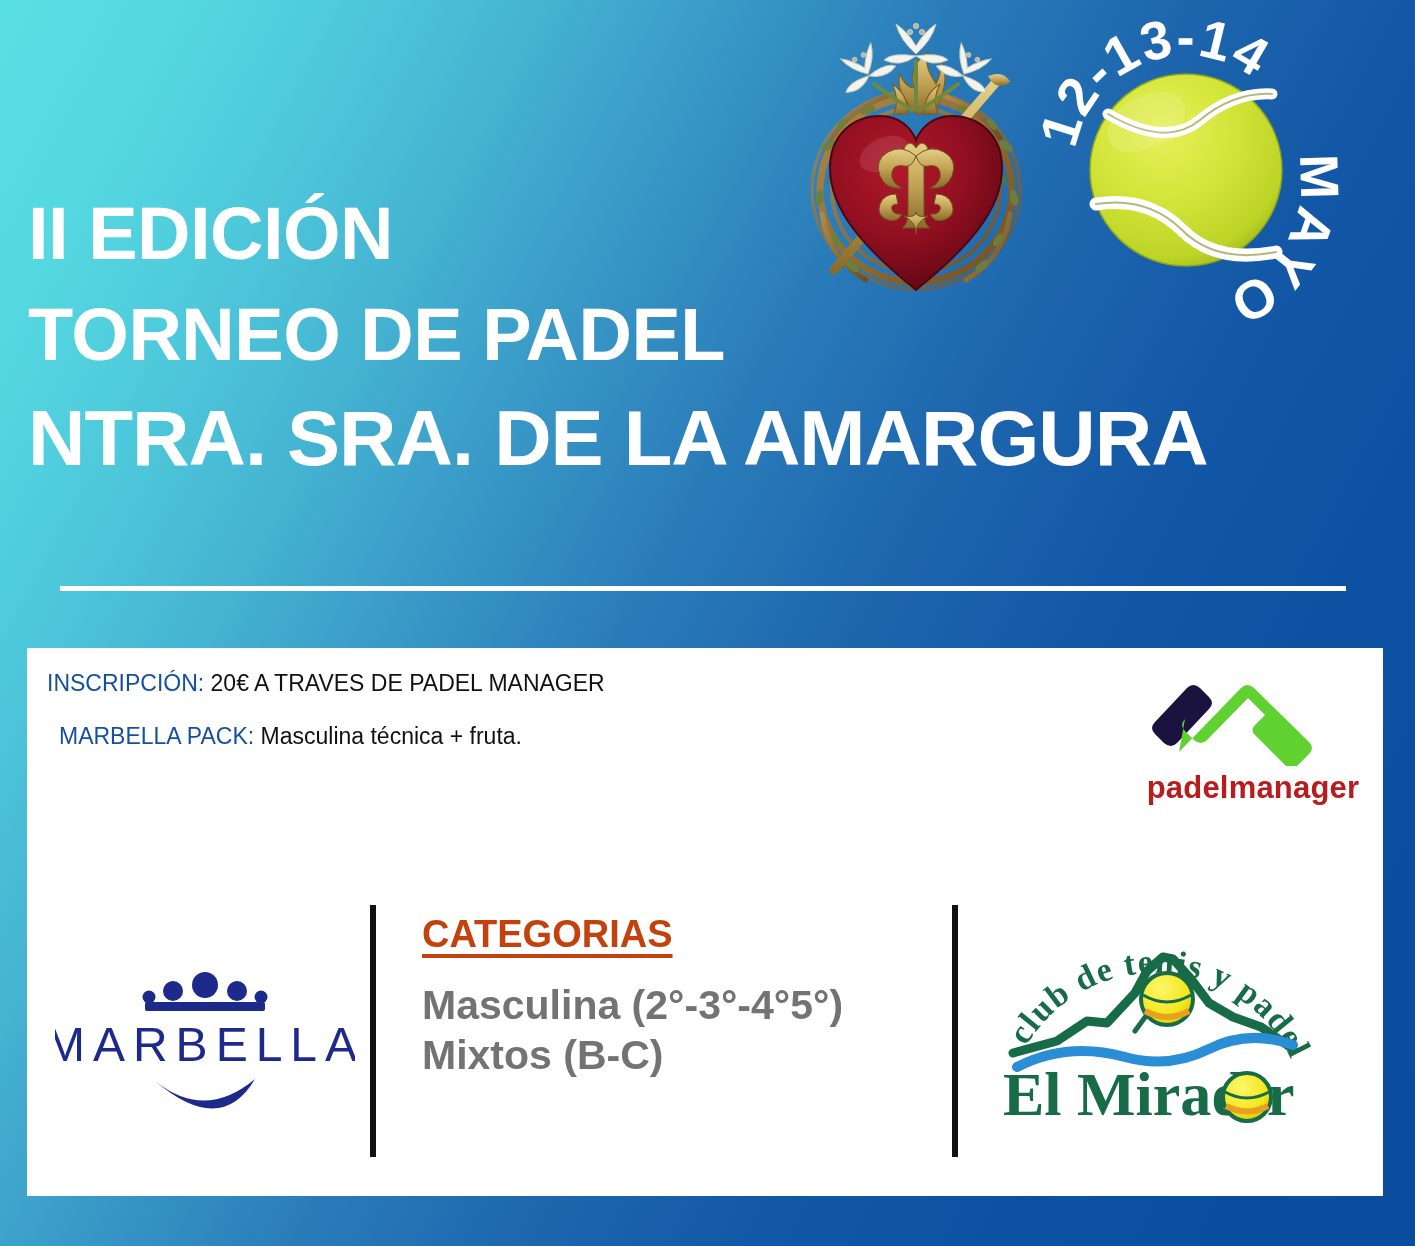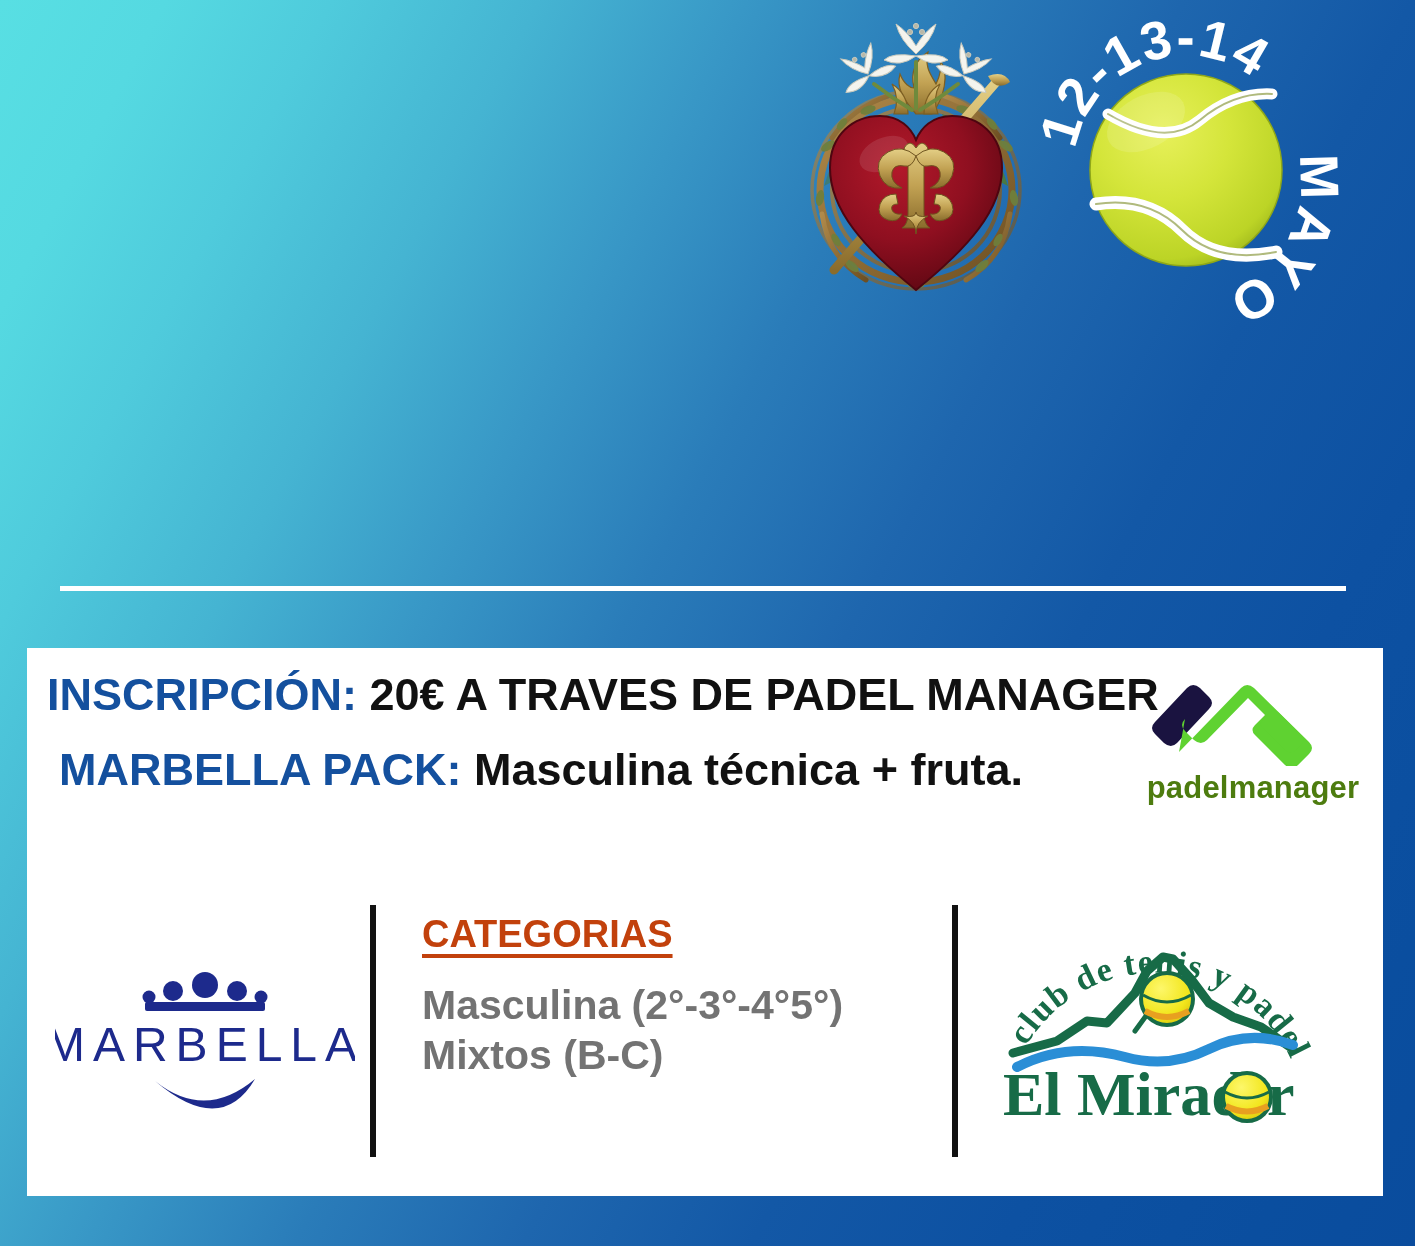--- a/index.html
+++ b/index.html
@@ -89,22 +89,22 @@
     background: #ffffff;
   }
 
   .info-block {
     position: absolute;
     left: 20px;
     top: 24px;
     width: 1090px;
   }
   .info-line {
-    font-size: 45px;
-    font-weight: 700;
+    font-size: 23px;
+    font-weight: 400;
     color: #111111;
     white-space: nowrap;
     line-height: 1.0;
   }
   .info-line .k { color: #14509e; }
   .info-line.l1 { margin-bottom: 30px; }
   .info-line.l2 { padding-left: 12px; }
 
   
   .pm-logo {
@@ -115,21 +115,21 @@
     height: 152px;
   }
   .pm-word {
     position: absolute;
     left: 0;
     top: 104px;
     width: 232px;
     text-align: center;
     font-size: 31px;
     font-weight: 600;
-    color: #4d7c0f;
+    color: #b91c1c;
     letter-spacing: 0.2px;
   }
 
   
   .bottom-row {
     position: absolute;
     left: 0;
     top: 245px;
     width: 1356px;
     height: 290px;
@@ -327,20 +327,25 @@
 
       <text font-family="'Liberation Sans', sans-serif" font-size="54" font-weight="700" fill="#ffffff" letter-spacing="2">
         <textPath href="#arcTop" startOffset="6%">12-13-14</textPath>
       </text>
       <text font-family="'Liberation Sans', sans-serif" font-size="54" font-weight="700" fill="#ffffff" letter-spacing="4">
         <textPath href="#arcBot" startOffset="18%">MAYO</textPath>
       </text>
     </svg>
   </div>
 
+  <div class="headline">
+    <div class="hl-line hl-1">II EDICIÓN</div>
+    <div class="hl-line hl-2">TORNEO DE PADEL</div>
+    <div class="hl-line hl-3">NTRA. SRA. DE LA AMARGURA</div>
+  </div>
 
   <div class="rule"></div>
 
   <div class="panel">
 
     <div class="info-block">
       <div class="info-line l1">
         <span class="k">INSCRIPCIÓN:</span>
         <span>20€ A TRAVES DE PADEL MANAGER</span>
       </div>

